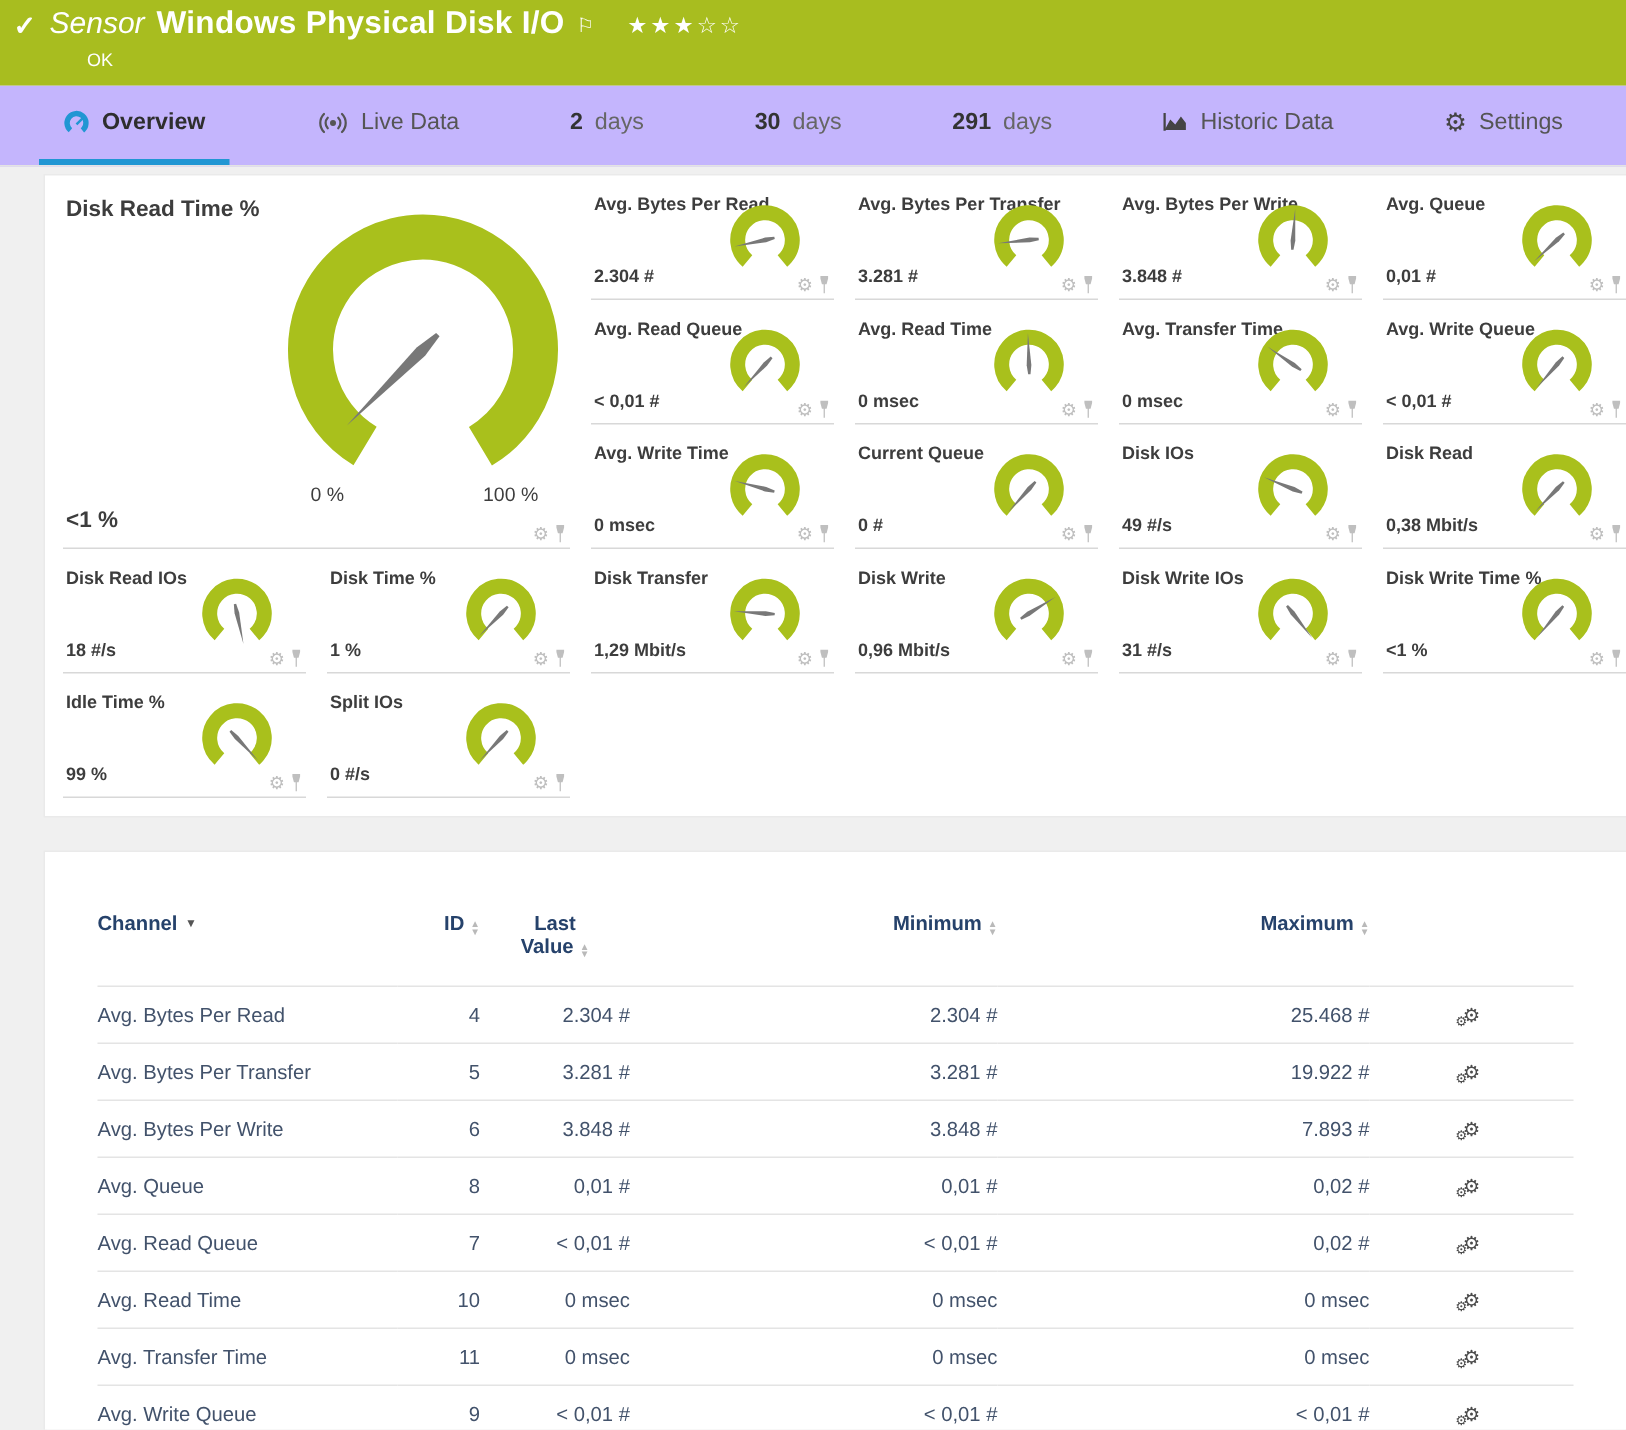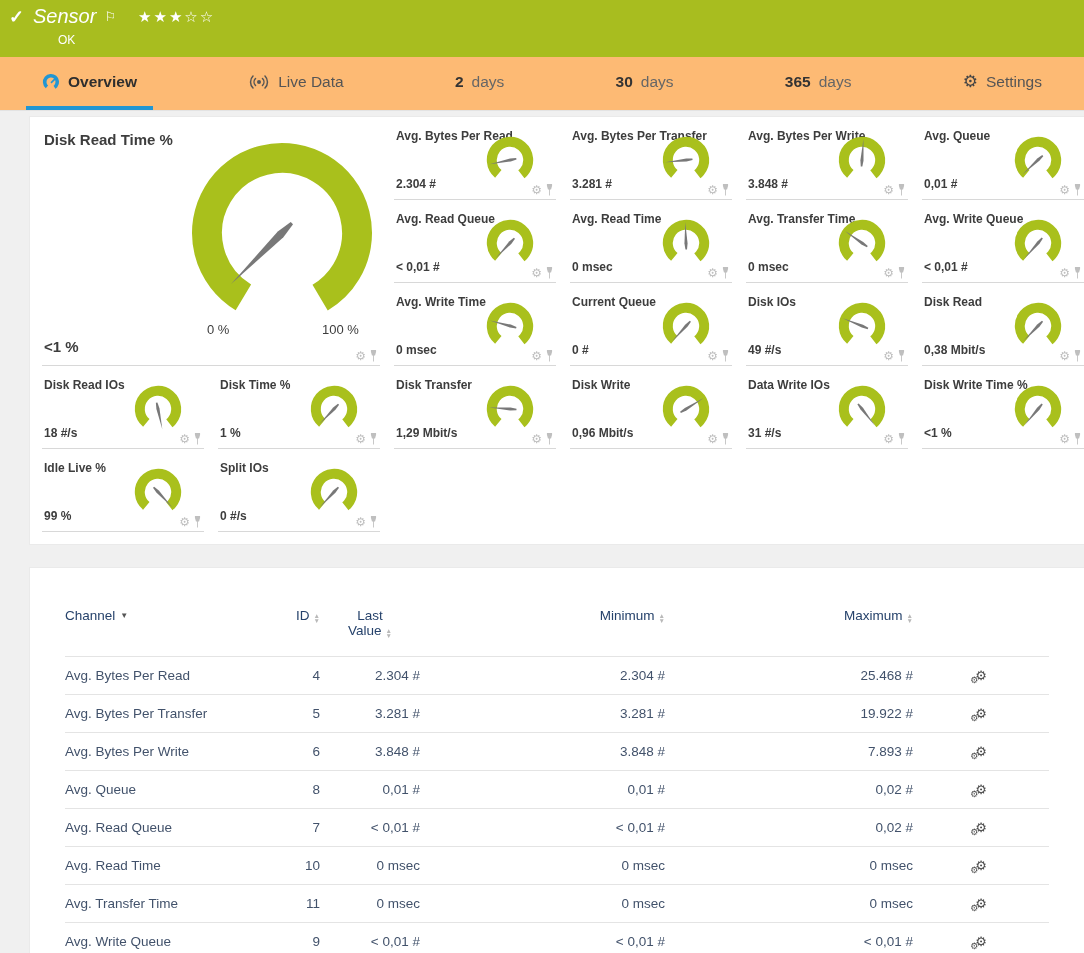--- a/index.html
+++ b/index.html
@@ -15,21 +15,21 @@
   .topbar{height:57px;background:var(--brand-green);position:relative;color:#fff}
   .topbar .check{position:absolute;left:9px;top:6px;font-size:18px;font-weight:bold}
   .title-row{position:absolute;left:33px;top:3px;display:flex;align-items:center;gap:8px;white-space:nowrap}
   .kind{font-style:italic;font-size:20px;padding-top:2px}
   .sname{font-size:21px;font-weight:bold;letter-spacing:.2px}
   .flag{font-size:13px;padding-top:1px}
   .stars{font-size:15px;letter-spacing:2px;padding-top:3px;margin-left:14px}
   .status-ok{position:absolute;left:58px;top:33px;font-size:12px;font-weight:normal}
 
   
-  .tabbar{height:54px;background:#fdba74;border-bottom:1px solid #e3e3e3;
+  .tabbar{height:54px;background:#c4b5fd;border-bottom:1px solid #e3e3e3;
           display:flex;justify-content:space-between;align-items:stretch;padding:0 26px}
   .tab{display:flex;align-items:center;gap:8px;padding:0 16px;font-size:15.5px;color:#555;
        border-bottom:4px solid transparent;cursor:pointer}
   .tab .num{font-weight:bold;color:#333}
   .tab .unit{color:#666}
   .tab.active{border-bottom-color:var(--accent-blue);font-weight:bold;color:#2e2e2e}
   .ticon{flex:none;display:inline-flex}
   .gear-glyph{font-size:17px;color:#444;font-style:normal}
 
   
@@ -56,41 +56,42 @@
   svg.bigg{position:absolute;left:140px;top:24px;width:200px;height:180px;overflow:visible}
   svg.bigg .arc{fill:none;stroke:var(--gauge-green);stroke-width:30;stroke-dasharray:390.1 81.1}
   .scale-lbl{position:absolute;font-size:13px;color:#3d3d3d;top:205px}
   .scale-lbl.min{left:165px}
   .scale-lbl.max{left:280px}
 
   
   table{border-collapse:collapse;width:100%;table-layout:fixed;font-size:13.5px}
   col.c-channel{width:200px}col.c-id{width:55px}col.c-last{width:100px}
   col.c-min{width:245px}col.c-max{width:248px}col.c-gear{width:auto}
-  th{color:var(--table-header);font-weight:normal;text-align:right;vertical-align:top;
+  th{color:var(--table-header);font-weight:bold;text-align:right;vertical-align:top;
      padding:6px 0 18px 0;cursor:pointer;white-space:nowrap}
   th.left{text-align:left}
   th.center{text-align:center}
   td{color:var(--table-text);height:38px;border-top:1px solid #e4e4e4;text-align:right;
      padding:0;white-space:nowrap}
   td.left{text-align:left}
   td.center{text-align:center}
   .sort{display:inline-flex;flex-direction:column;vertical-align:2px;margin-left:4px;
         font-size:6.5px;line-height:5px;color:#b9b9b9}
   .chan-arrow{font-size:8px;color:#555;margin-left:5px;vertical-align:2px}
   .dblgear{position:relative;display:inline-block;color:#4c4c4c;font-size:13px;line-height:1;cursor:pointer;font-style:normal}
   .dblgear .small{position:absolute;left:-5px;bottom:-3px;font-size:9px}
 </style>
 </head>
 <body>
 
 <div class="topbar">
   <span class="check">✓</span>
   <div class="title-row">
     <span class="kind">Sensor</span>
+    <span class="sname">Windows Physical Disk I/O</span>
     <span class="flag">⚐</span>
     <span class="stars">★★★☆☆</span>
   </div>
   <span class="status-ok">OK</span>
 </div>
 
 <div class="tabbar">
   <div class="tab active">
     <span class="ticon">
       <svg width="18" height="18" viewBox="0 0 20 20">
@@ -111,22 +112,31 @@
   </div>
   <div class="tab">
     <span class="num">2</span>
     <span class="unit">days</span>
   </div>
   <div class="tab">
     <span class="num">30</span>
     <span class="unit">days</span>
   </div>
   <div class="tab">
-    <span class="num">365</span>
+    <span class="num">291</span>
     <span class="unit">days</span>
+  </div>
+  <div class="tab">
+    <span class="ticon">
+      <svg width="17" height="15" viewBox="0 0 18 15">
+          <path d="M1.5 1 v12.5" stroke="#444" stroke-width="1.6" fill="none"></path>
+          <path d="M1.5 13 L5.5 5.5 L9 9 L13 3.5 L16.5 8 V13 Z" fill="#444"></path>
+        </svg>
+    </span>
+    <span>Historic Data</span>
   </div>
   <div class="tab">
     <span class="ticon gear-glyph">⚙</span>
     <span>Settings</span>
   </div>
 </div>
 
 <div class="panel gauges">
   <div class="gauge-grid">
 
@@ -381,21 +391,21 @@
       <div class="tile-value">0,96 Mbit/s</div>
       <div class="tile-icons">
           <span class="gear">⚙</span>
           <svg class="pin" viewBox="0 0 10 14" width="9" height="12">
             <path d="M2 0 h6 v2 l-1.2 4.5 h-3.6 L2 2 Z M4.5 6.5 h1 v7 h-1 Z"></path>
           </svg>
         </div>
     </div>
 
     <div class="tile">
-      <div class="tile-title">Data Write IOs</div>
+      <div class="tile-title">Disk Write IOs</div>
       <svg class="mini" viewBox="0 0 60 60">
           <circle class="arc" cx="30" cy="30" r="21" transform="rotate(130 30 30)"></circle>
           <polygon class="needle" points="30,6 31.8,30.5 30.9,37.5 29.1,37.5 28.2,30.5" transform="rotate(142 30 30)"></polygon>
         </svg>
       <div class="tile-value">31 #/s</div>
       <div class="tile-icons">
           <span class="gear">⚙</span>
           <svg class="pin" viewBox="0 0 10 14" width="9" height="12">
             <path d="M2 0 h6 v2 l-1.2 4.5 h-3.6 L2 2 Z M4.5 6.5 h1 v7 h-1 Z"></path>
           </svg>
@@ -411,21 +421,21 @@
       <div class="tile-value">&lt;1 %</div>
       <div class="tile-icons">
           <span class="gear">⚙</span>
           <svg class="pin" viewBox="0 0 10 14" width="9" height="12">
             <path d="M2 0 h6 v2 l-1.2 4.5 h-3.6 L2 2 Z M4.5 6.5 h1 v7 h-1 Z"></path>
           </svg>
         </div>
     </div>
 
     <div class="tile">
-      <div class="tile-title">Idle Live %</div>
+      <div class="tile-title">Idle Time %</div>
       <svg class="mini" viewBox="0 0 60 60">
           <circle class="arc" cx="30" cy="30" r="21" transform="rotate(130 30 30)"></circle>
           <polygon class="needle" points="30,6 31.8,30.5 30.9,37.5 29.1,37.5 28.2,30.5" transform="rotate(137 30 30)"></polygon>
         </svg>
       <div class="tile-value">99 %</div>
       <div class="tile-icons">
           <span class="gear">⚙</span>
           <svg class="pin" viewBox="0 0 10 14" width="9" height="12">
             <path d="M2 0 h6 v2 l-1.2 4.5 h-3.6 L2 2 Z M4.5 6.5 h1 v7 h-1 Z"></path>
           </svg>

